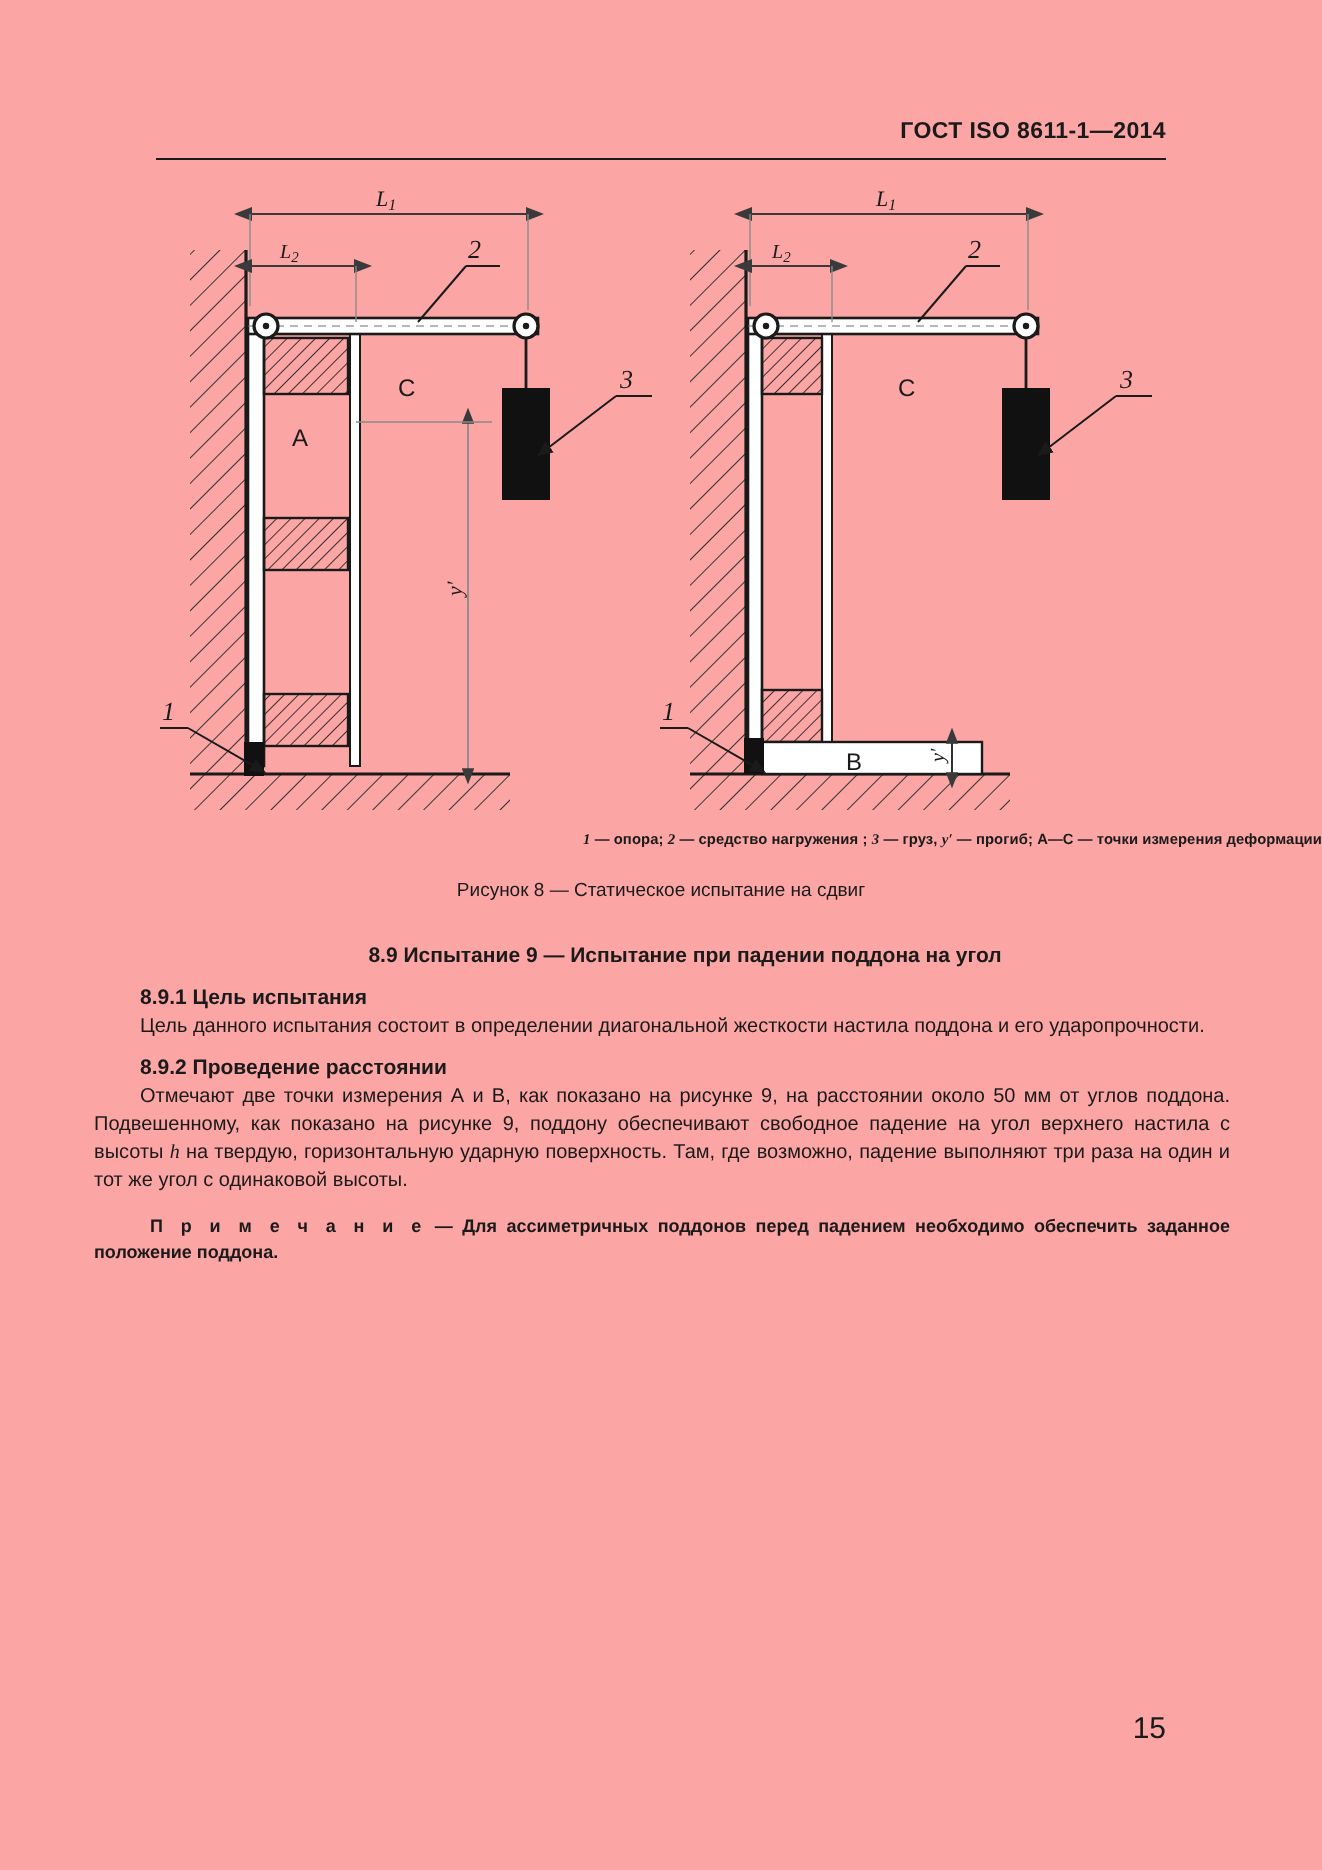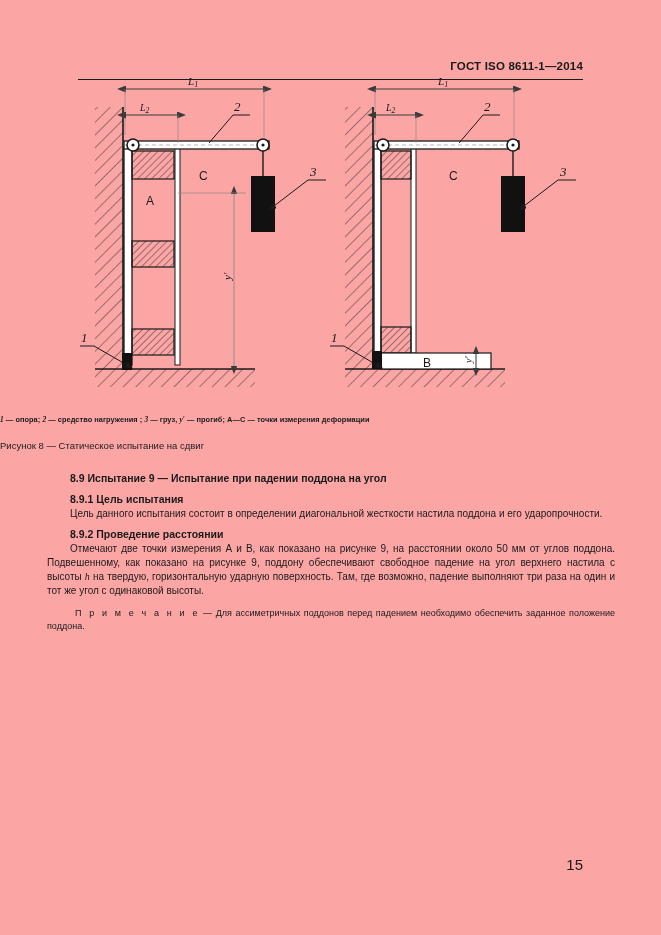--- a/index.html
+++ b/index.html
@@ -35,67 +35,69 @@
     position: absolute;
     top: 79px;
     left: 78px;
     right: 78px;
     border-top: 1px solid #1a1a1a;
   }
 
   
   .figure {
     position: absolute;
-    top: 75px;
+    top: 93px;
     left: 78px;
     width: 505px;
     height: 320px;
     text-align: center;
   }
   .dwg {
     position: absolute;
     top: 0;
     left: 0;
   }
 
   
   .fig-legend {
     position: absolute;
     top: 415px;
     left: 0;
     width: 661px;
-    text-align: left;
+    text-align: right;
     font-size: 7.4px;
     font-weight: bold;
     letter-spacing: 0.05px;
   }
   .fig-legend i {
     font-family: "Liberation Serif", serif;
     font-style: italic;
     font-weight: bold;
   }
   .fig-title {
     position: absolute;
     top: 440px;
     left: 0;
     width: 661px;
+    text-align: center;
     font-size: 9.5px;
   }
 
   
   .content {
     position: absolute;
     top: 472px;
     left: 47px;
     width: 568px;
   }
   .h3 {
     font-size: 10.5px;
     font-weight: bold;
     margin: 0 0 9px 23px;
+    text-align: center;
   }
   .h4 {
     font-size: 10.5px;
     font-weight: bold;
     margin: 0 0 2px 23px;
   }
   .para {
     font-size: 10px;
     line-height: 14.1px;
     margin: 0 0 3px 0;
@@ -104,20 +106,21 @@
   }
   .para.tight {
     margin-bottom: 7px;
   }
   .note {
     font-size: 9px;
     line-height: 13px;
     margin: 9px 0 0 0;
     text-align: justify;
     text-indent: 28px;
+    font-weight: bold;
   }
   .note .sp {
     letter-spacing: 2.1px;
   }
   .it {
     font-family: "Liberation Serif", serif;
     font-style: italic;
   }
 
   

